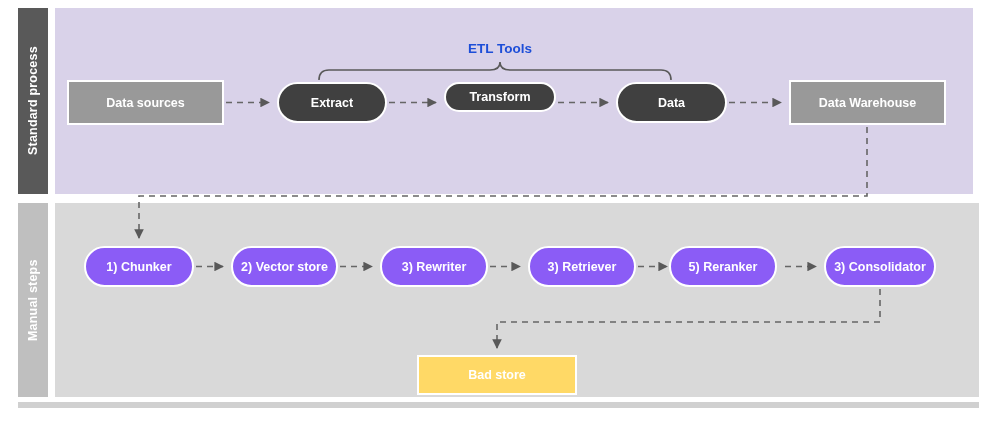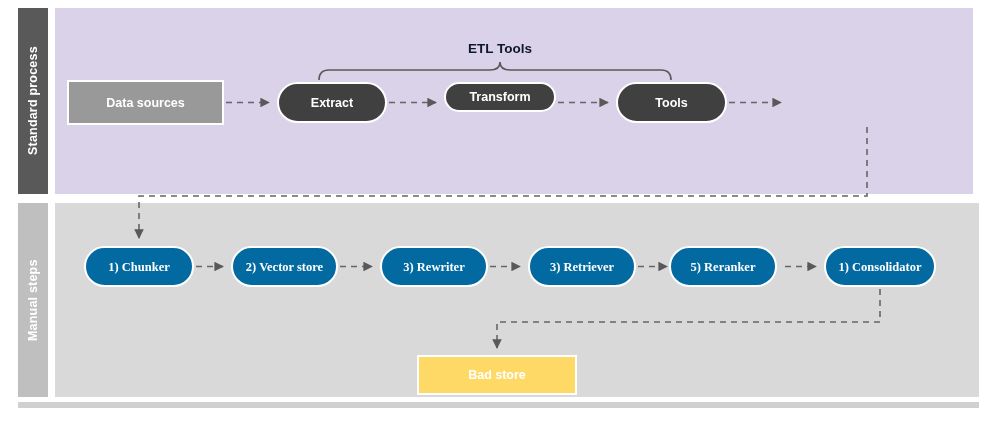--- a/index.html
+++ b/index.html
@@ -73,21 +73,21 @@
     color: #ffffff;
     font-weight: bold;
     font-size: 12.5px;
     line-height: 14px;
     box-sizing: border-box;
     border: 2px solid #ffffff;
     z-index: 5;
   }
   .rect-gray   { background: #999999; }
   .pill-purple { background: #404040; border-radius: 999px; }
-  .pill-gray   { background: #0369a1; border-radius: 999px; font-family: Liberation Serif, serif; }
+  .pill-gray   { background: #8b5cf6; border-radius: 999px; }
   .rect-yellow { background: #ffd966; }
 
   #node-data-sources   { left: 67px;  top: 80px;  width: 157px; height: 45px; }
   #node-extract        { left: 277px; top: 82px;  width: 110px; height: 41px; }
   #node-transform      { left: 444px; top: 82px;  width: 112px; height: 30px; }
   #node-load           { left: 616px; top: 82px;  width: 111px; height: 41px; }
   #node-data-warehouse { left: 789px; top: 80px;  width: 157px; height: 45px; }
 
   #node-chunker        { left: 84px;  top: 246px; width: 110px; height: 41px; }
   #node-vector-store   { left: 231px; top: 246px; width: 107px; height: 41px; }
@@ -97,21 +97,21 @@
   #node-consolidator   { left: 824px; top: 246px; width: 112px; height: 41px; }
 
   #node-bad-output     { left: 417px; top: 355px; width: 160px; height: 40px; }
 
   
   #etl-tools-label {
     position: absolute;
     left: 425px; top: 41px;
     width: 150px;
     text-align: center;
-    color: #0f172a;
+    color: #1d4ed8;
     font-weight: bold;
     font-size: 13.5px;
     z-index: 6;
   }
 
   
   #connectors {
     position: absolute;
     left: 0; top: 0;
     width: 1003px; height: 430px;
@@ -158,24 +158,25 @@
     </g>
 
     <path d="M 880 289 L 880 322 L 497 322 L 497 348" stroke="#666666" stroke-width="1.6" stroke-dasharray="6,5" fill="none" marker-end="url(#arrowhead)"></path>
   </svg>
 
   <div id="etl-tools-label">ETL Tools</div>
 
   <div class="node rect-gray" id="node-data-sources">Data sources</div>
   <div class="node pill-purple" id="node-extract">Extract</div>
   <div class="node pill-purple" id="node-transform">Transform</div>
-  <div class="node pill-purple" id="node-load">Tools</div>
+  <div class="node pill-purple" id="node-load">Data</div>
+  <div class="node rect-gray" id="node-data-warehouse">Data Warehouse</div>
 
   <div class="node pill-gray" id="node-chunker">1) Chunker</div>
   <div class="node pill-gray" id="node-vector-store">2) Vector store</div>
   <div class="node pill-gray" id="node-rewriter">3) Rewriter</div>
   <div class="node pill-gray" id="node-retriever">3) Retriever</div>
   <div class="node pill-gray" id="node-reranker">5) Reranker</div>
-  <div class="node pill-gray" id="node-consolidator">1) Consolidator</div>
+  <div class="node pill-gray" id="node-consolidator">3) Consolidator</div>
 
   <div class="node rect-yellow" id="node-bad-output">Bad store</div>
 
 </div>
 
 </body></html>

